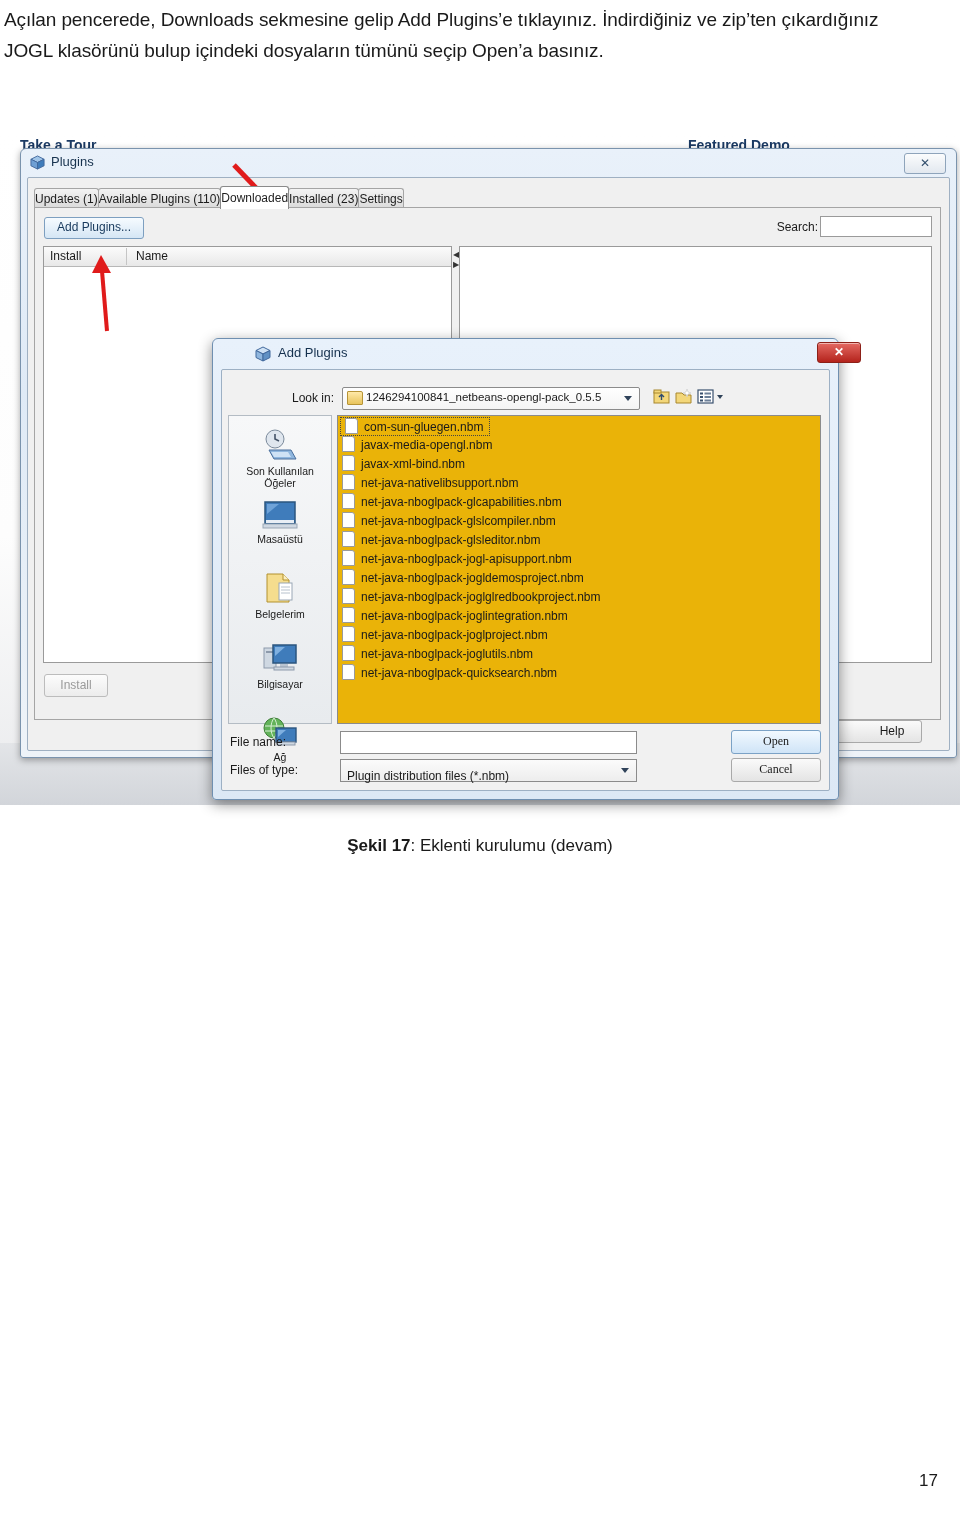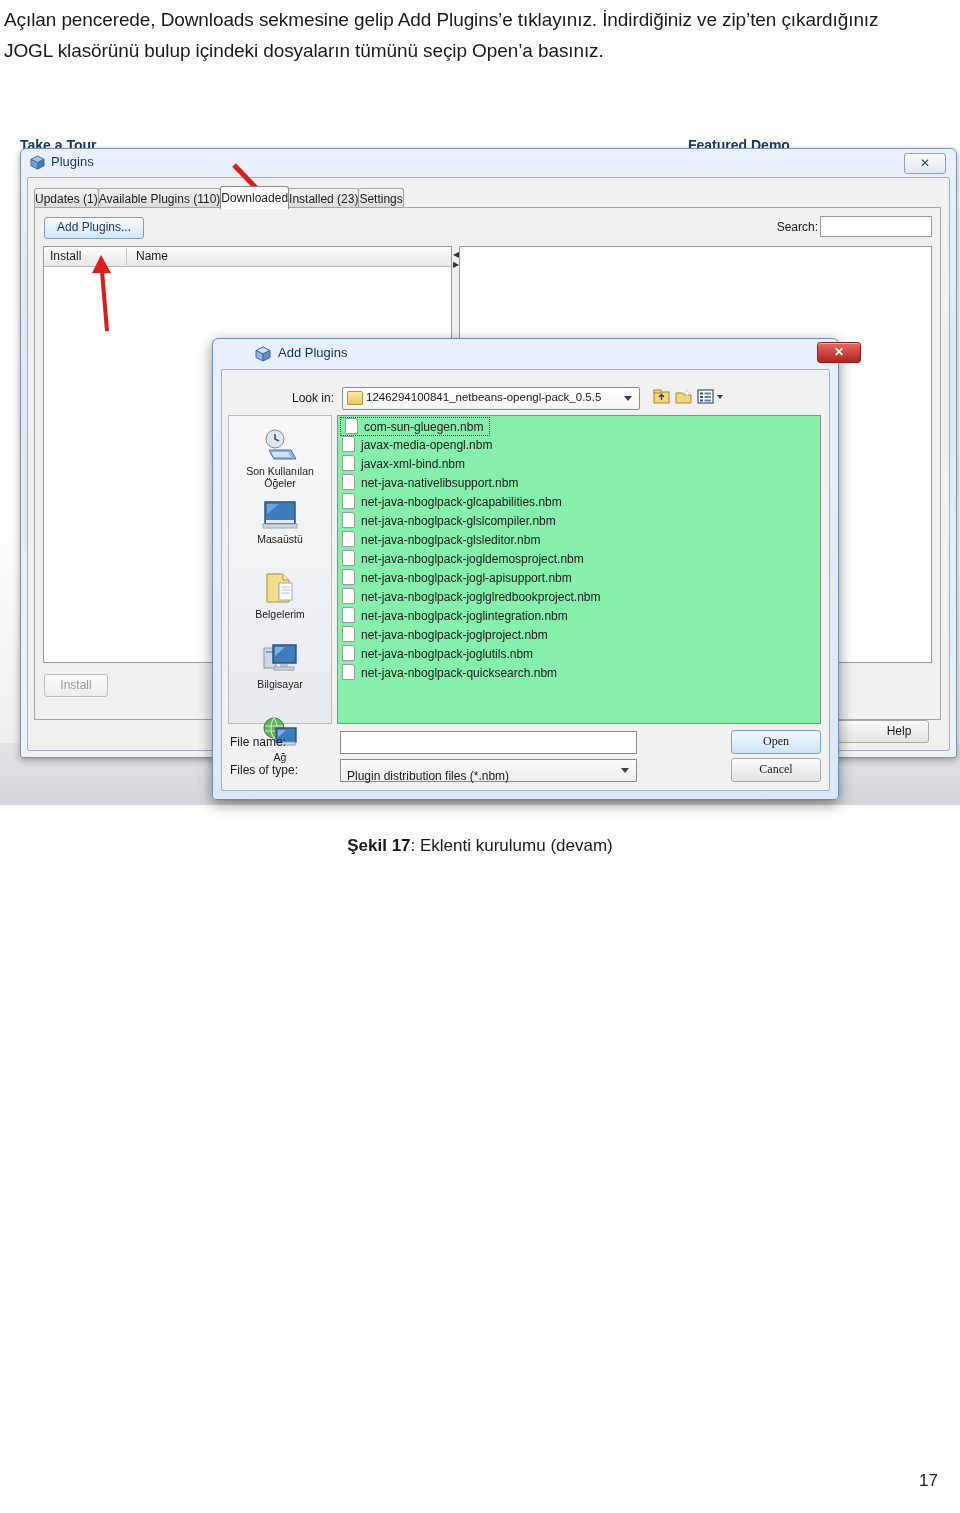--- a/index.html
+++ b/index.html
@@ -127,21 +127,21 @@
   .pw-footer{
     position:absolute;left:8px;right:8px;bottom:6px;height:24px;
   }
   .ftr-btn{
     position:absolute;top:0;height:21px;line-height:20px;text-align:center;
     font-size:12px;color:#1a1a1a;
     background:linear-gradient(#fafafa,#e4e4e4);
     border:1px solid #a9a9a9;border-radius:3px;
   }
   .ftr-btn.close{right:68px;width:58px;}
-  .ftr-btn.help{right:12px;width:58px;padding-left:40px;}
+  .ftr-btn.help{right:19px;width:58px;padding-left:40px;}
 
   
   .addplug-dlg{
     position:absolute;left:212px;top:205px;width:625px;height:460px;
     background:linear-gradient(#e8f1fb 0%,#dce8f5 100%);
     border:1px solid #6f8fb0;border-radius:6px 6px 4px 4px;
     box-shadow:0 4px 14px rgba(0,0,0,.45);
   }
   .ap-titlebar{position:absolute;left:0;top:0;width:100%;height:30px;margin-left:32px;}
   .ap-icon{position:absolute;left:10px;top:7px;width:16px;height:16px;}
@@ -194,21 +194,21 @@
     border:1px solid #b4bcc4;
   }
   .place{
     position:absolute;width:100%;text-align:center;
     font-size:10.5px;color:#1a1a1a;line-height:12px;
   }
   .place .ic{display:block;margin:0 auto 3px auto;}
 
   .filelist{
     position:absolute;left:115px;top:45px;right:8px;bottom:66px;
-    background:#86efac;border:1px solid #8b8b8b;overflow:hidden;
+    background:#eab308;border:1px solid #8b8b8b;overflow:hidden;
   }
   .file-row{
     height:19px;line-height:19px;font-size:12px;color:#1a1a1a;
     padding-left:4px;white-space:nowrap;position:relative;
   }
   .file-row.focused{
     display:inline-block;border:1px dotted #444;margin:1px 0 0 2px;
     padding-right:6px;height:17px;line-height:17px;
   }
   .file-ic{
@@ -396,22 +396,22 @@
       </div>
 
       <div class="filelist">
         <div class="file-row focused"><span class="file-ic"></span><span>com-sun-gluegen.nbm</span></div>
         <div class="file-row"><span class="file-ic"></span><span>javax-media-opengl.nbm</span></div>
         <div class="file-row"><span class="file-ic"></span><span>javax-xml-bind.nbm</span></div>
         <div class="file-row"><span class="file-ic"></span><span>net-java-nativelibsupport.nbm</span></div>
         <div class="file-row"><span class="file-ic"></span><span>net-java-nboglpack-glcapabilities.nbm</span></div>
         <div class="file-row"><span class="file-ic"></span><span>net-java-nboglpack-glslcompiler.nbm</span></div>
         <div class="file-row"><span class="file-ic"></span><span>net-java-nboglpack-glsleditor.nbm</span></div>
+        <div class="file-row"><span class="file-ic"></span><span>net-java-nboglpack-jogl-apisupport.nbm</span></div>
         <div class="file-row"><span class="file-ic"></span><span>net-java-nboglpack-jogldemosproject.nbm</span></div>
-        <div class="file-row"><span class="file-ic"></span><span>net-java-nboglpack-jogl-apisupport.nbm</span></div>
         <div class="file-row"><span class="file-ic"></span><span>net-java-nboglpack-joglglredbookproject.nbm</span></div>
         <div class="file-row"><span class="file-ic"></span><span>net-java-nboglpack-joglintegration.nbm</span></div>
         <div class="file-row"><span class="file-ic"></span><span>net-java-nboglpack-joglproject.nbm</span></div>
         <div class="file-row"><span class="file-ic"></span><span>net-java-nboglpack-joglutils.nbm</span></div>
         <div class="file-row"><span class="file-ic"></span><span>net-java-nboglpack-quicksearch.nbm</span></div>
       </div>
 
       <div class="fname-label">File name:</div>
       <div class="fname-input"></div>
       <div class="ftype-label">Files of type:</div>

